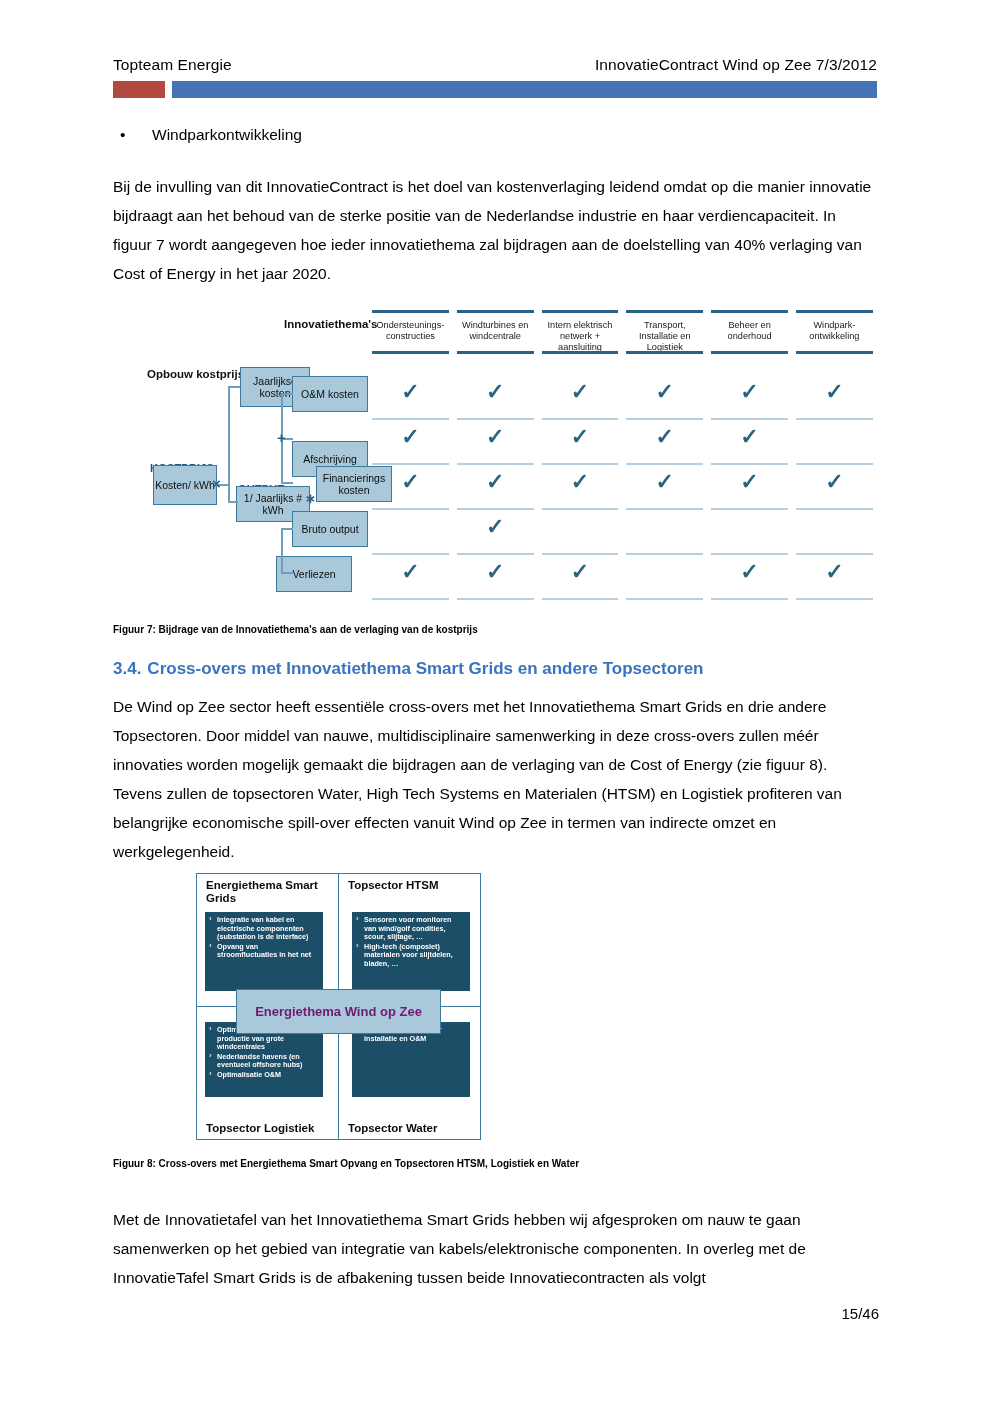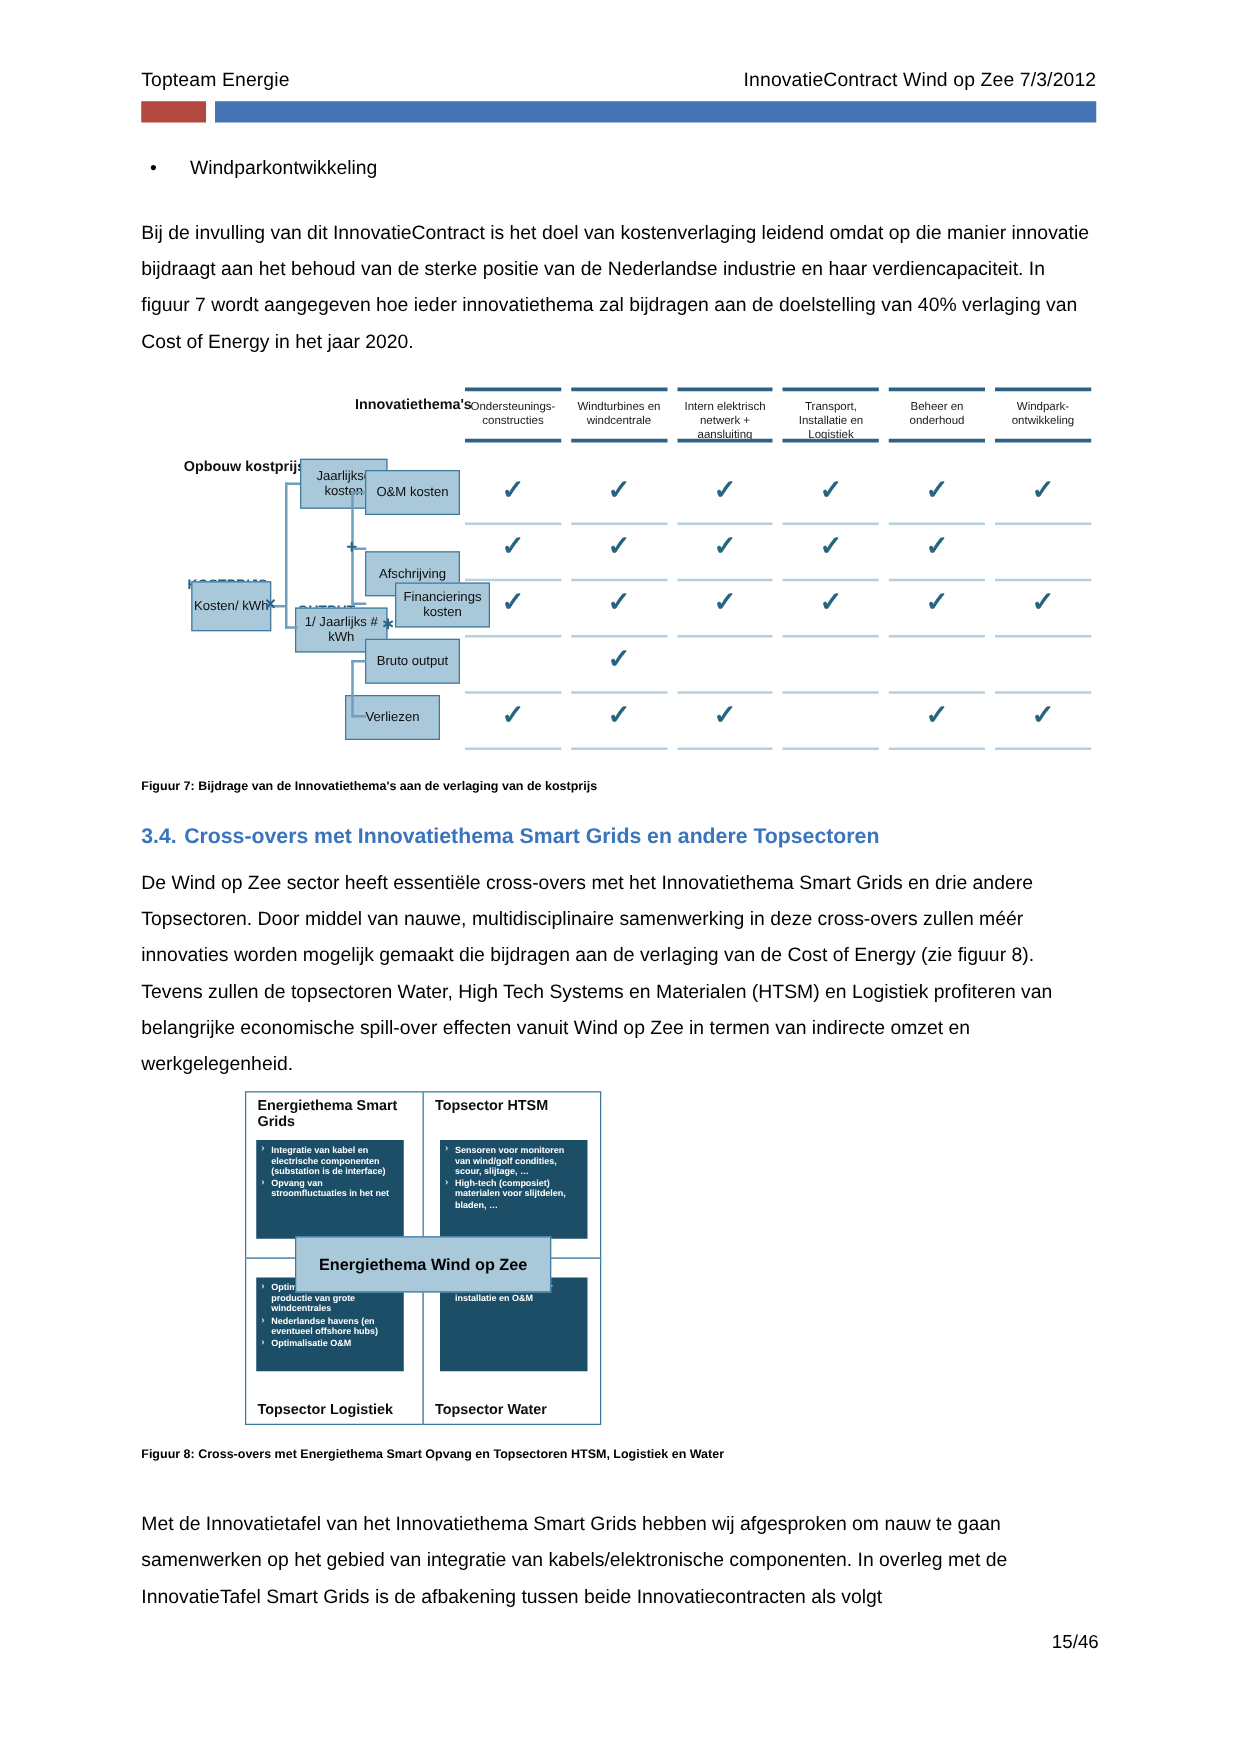--- a/index.html
+++ b/index.html
@@ -96,21 +96,21 @@
           font-size:7.2px; line-height:8.6px; padding:4px 5px 4px 3px;
           box-sizing:border-box; font-weight:bold; }
   .navy ul { margin:0; padding:0; list-style:none; }
   .navy li { position:relative; padding-left:9px; margin-bottom:1px; }
   .navy li:before { content:"\203A"; position:absolute; left:1px; top:-1px;
                     font-size:8px; color:#cfe0ea; }
 
   .centerband { position:absolute; left:39px; top:115px; width:205px; height:45px;
                 background:#a9c9da; border:1.3px solid #3d7a9e; box-sizing:border-box;
                 display:flex; align-items:center; justify-content:center;
-                font-size:13px; font-weight:bold; color:#000000; z-index:5; }
+                font-size:13px; font-weight:bold; color:#701a75; z-index:5; }
 </style>
 </head>
 <body>
 
 <div class="page">
 
   <div class="hdr">
     <div class="hdr-row">
       <span>Topteam Energie</span>
       <span>InnovatieContract Wind op Zee 7/3/2012</span>

